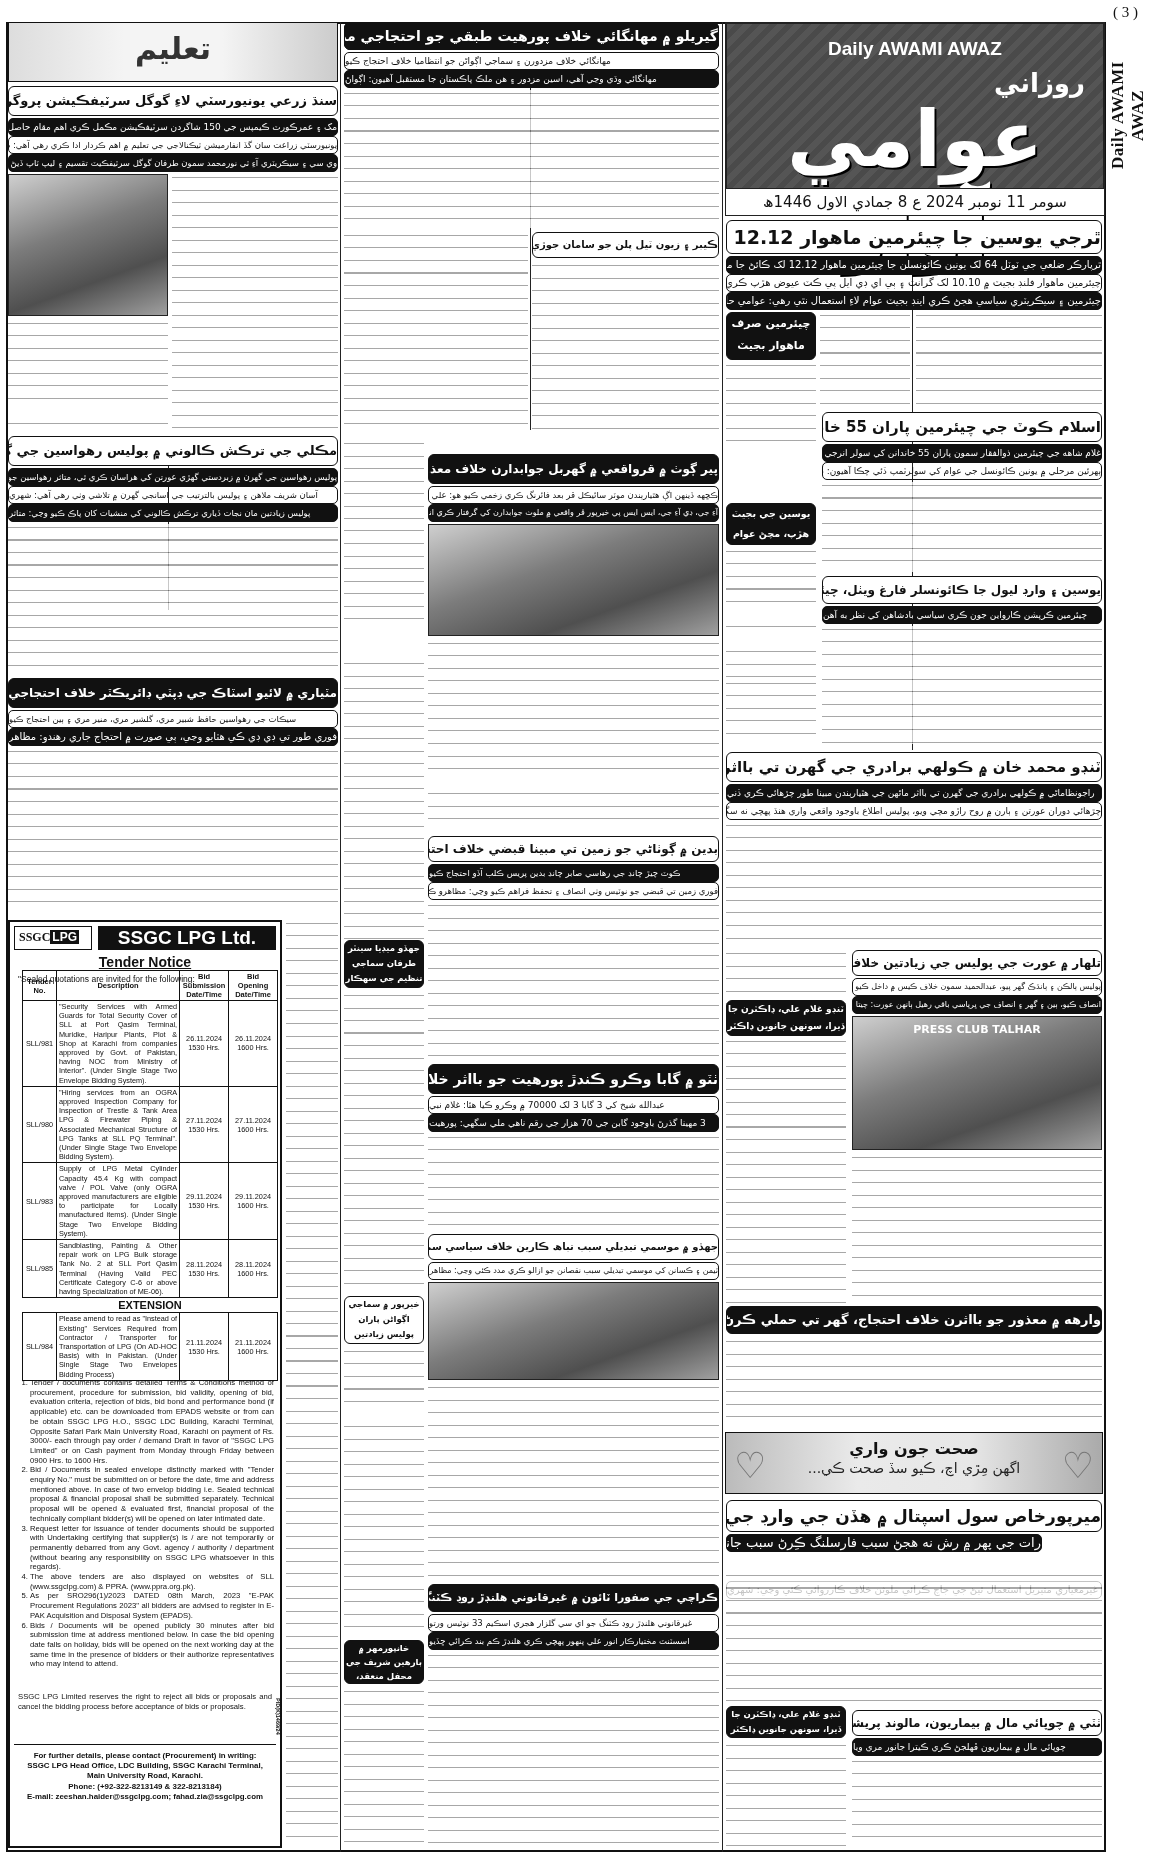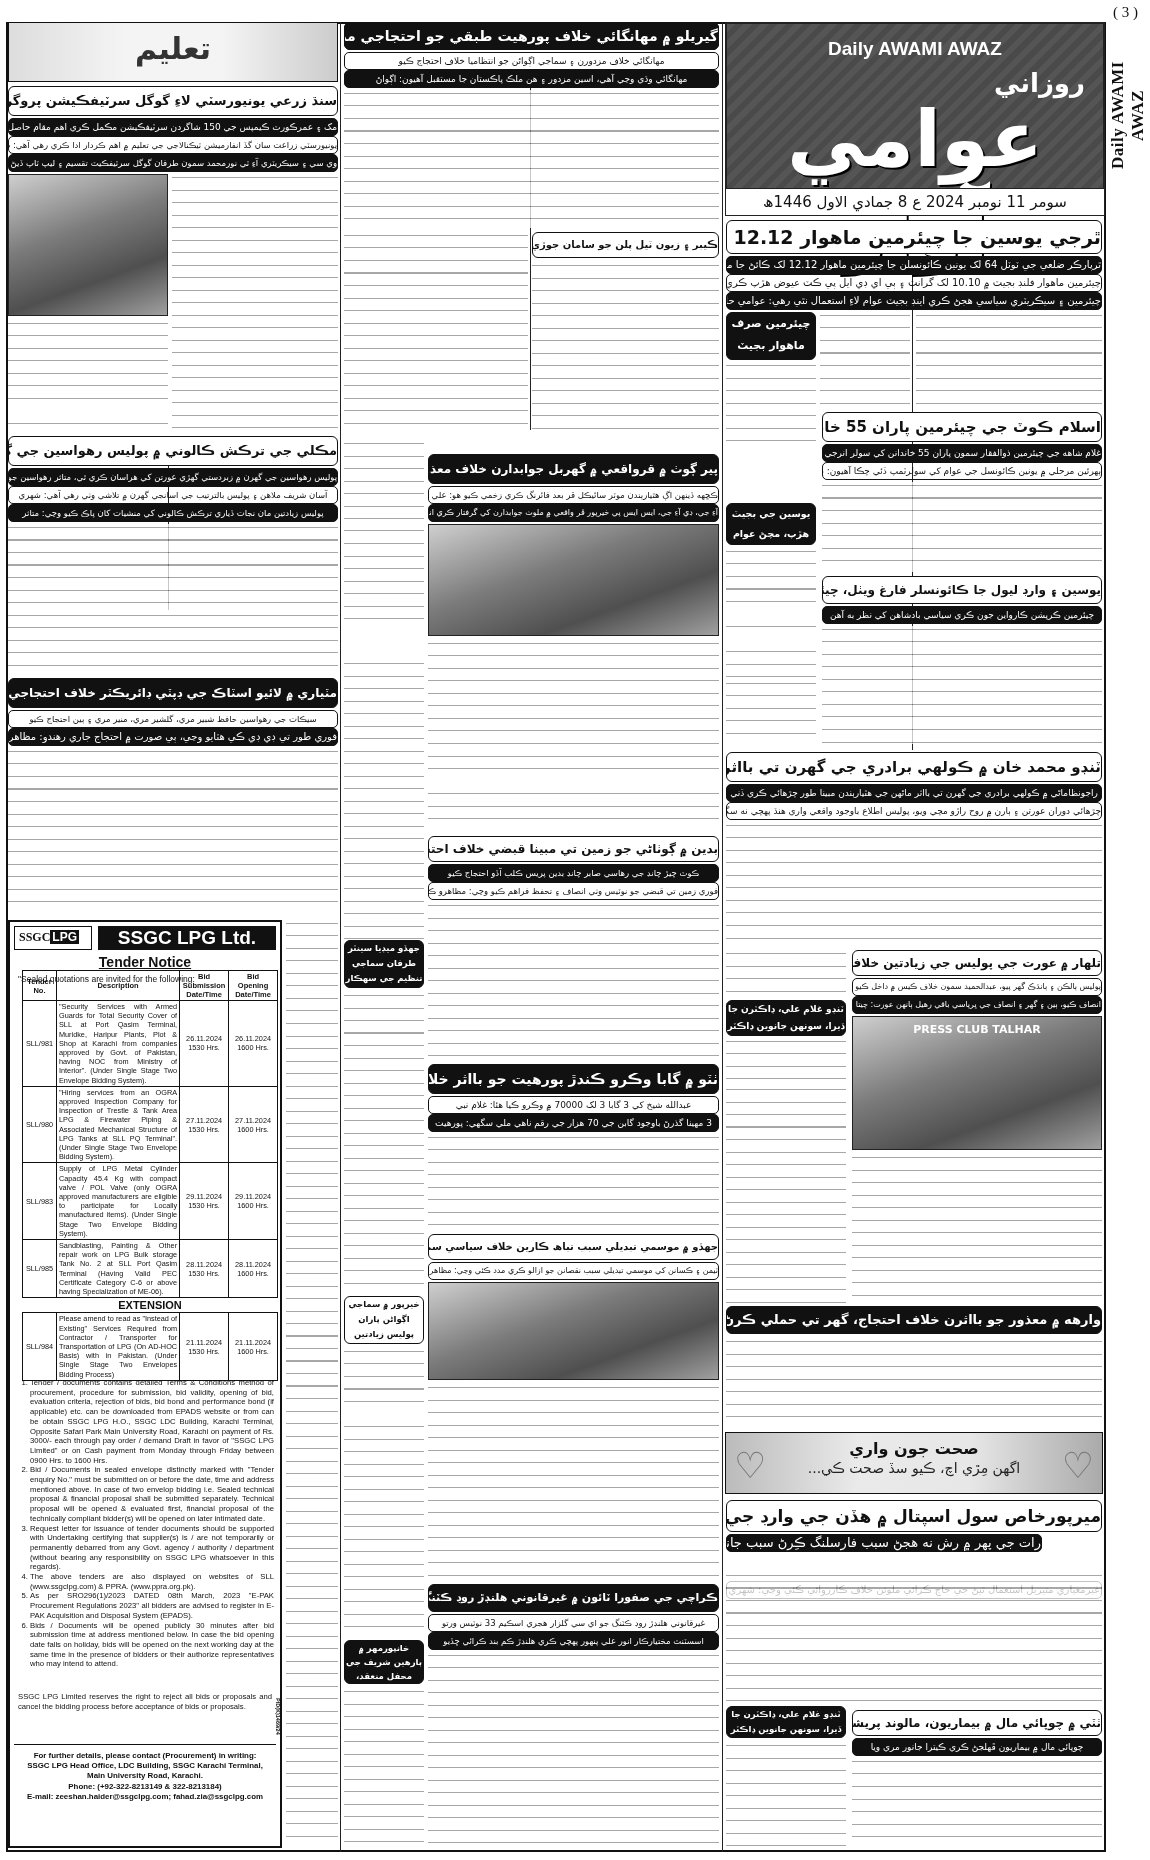--- a/index.html
+++ b/index.html
@@ -9,21 +9,21 @@
   .side-title{right:2px;top:40px;width:40px;height:150px;writing-mode:vertical-rl;transform:rotate(180deg);font-family:"Liberation Serif",serif;font-weight:bold;font-size:17px;text-align:center;letter-spacing:.5px}
   .frame{left:6px;top:22px;width:1100px;height:1830px;border:2px solid #111}
   .masthead{left:725px;top:22px;width:380px;height:180px;background:repeating-linear-gradient(135deg,#555 0 6px,#4a4a4a 6px 12px);border:2px solid #222}
   .mast-en{position:absolute;left:0;right:0;top:14px;text-align:center;color:#fff;font-family:"Liberation Sans",sans-serif;font-weight:bold;font-size:19px}
   .mast-daily{position:absolute;right:18px;top:44px;color:#fff;font-size:26px;font-weight:bold;direction:rtl}
   .mast-ur{position:absolute;left:0;right:0;top:70px;text-align:center;color:#fff;font-size:78px;font-weight:bold;direction:rtl;text-shadow:2px 2px 0 #000}
   .dateline{left:725px;top:188px;width:380px;height:28px;border:1.5px solid #222;background:#fff;text-align:center;font-size:15px;line-height:26px;direction:rtl}
   .col-rule{width:1px;background:#222}
   .hbox{border:1.5px solid #111;border-radius:6px;background:#fff;text-align:center;direction:rtl;font-weight:bold;overflow:hidden;white-space:nowrap}
   .hbox.dark{background:#111;color:#fff}
-  .sub{border:1.2px solid #111;border-radius:5px;text-align:center;direction:rtl;font-size:10px;line-height:16px;overflow:hidden;white-space:nowrap}
+  .sub{border:1.2px solid #111;border-radius:5px;text-align:left;direction:rtl;font-size:10px;line-height:16px;overflow:hidden;white-space:nowrap}
   .sub.dark{background:#111;color:#fff}
   .body-text{direction:rtl;font-size:9.5px;line-height:12.5px;text-align:justify;color:#222;overflow:hidden}
   .body-text::before{content:"";}
   .filler{background:repeating-linear-gradient(180deg,#fff 0 3px,#8a8a8a 3px 4px,#fff 4px 12.5px);opacity:.75}
   .photo{background:linear-gradient(160deg,#cfcfcf,#7c7c7c 40%,#4f4f4f 70%,#a0a0a0);border:1px solid #222;display:flex;align-items:flex-end;justify-content:center;color:#eee;font-size:9px}
   .banner-edu{left:8px;top:22px;width:330px;height:60px;background:linear-gradient(90deg,#ddd,#f4f4f4 35%,#f4f4f4 65%,#ccc);border:1.5px solid #111;text-align:center}
   .banner-edu span{font-size:30px;font-weight:bold;color:#333;direction:rtl;display:inline-block;margin-top:8px}
   .banner-health{left:725px;top:1432px;width:378px;height:62px;background:linear-gradient(90deg,#bbb,#eaeaea 35%,#e7e7e7 65%,#aaa);border:1.5px solid #111;text-align:center;direction:rtl}
   .ad{left:8px;top:920px;width:274px;height:928px;border:2px solid #111;background:#fff;font-family:"Liberation Sans",sans-serif;color:#111}
   .ad .logo{position:absolute;left:4px;top:4px;width:78px;height:24px;border:1.5px solid #111;font-size:12px;font-weight:bold;line-height:20px;padding-left:4px;font-family:"Liberation Serif",serif}

